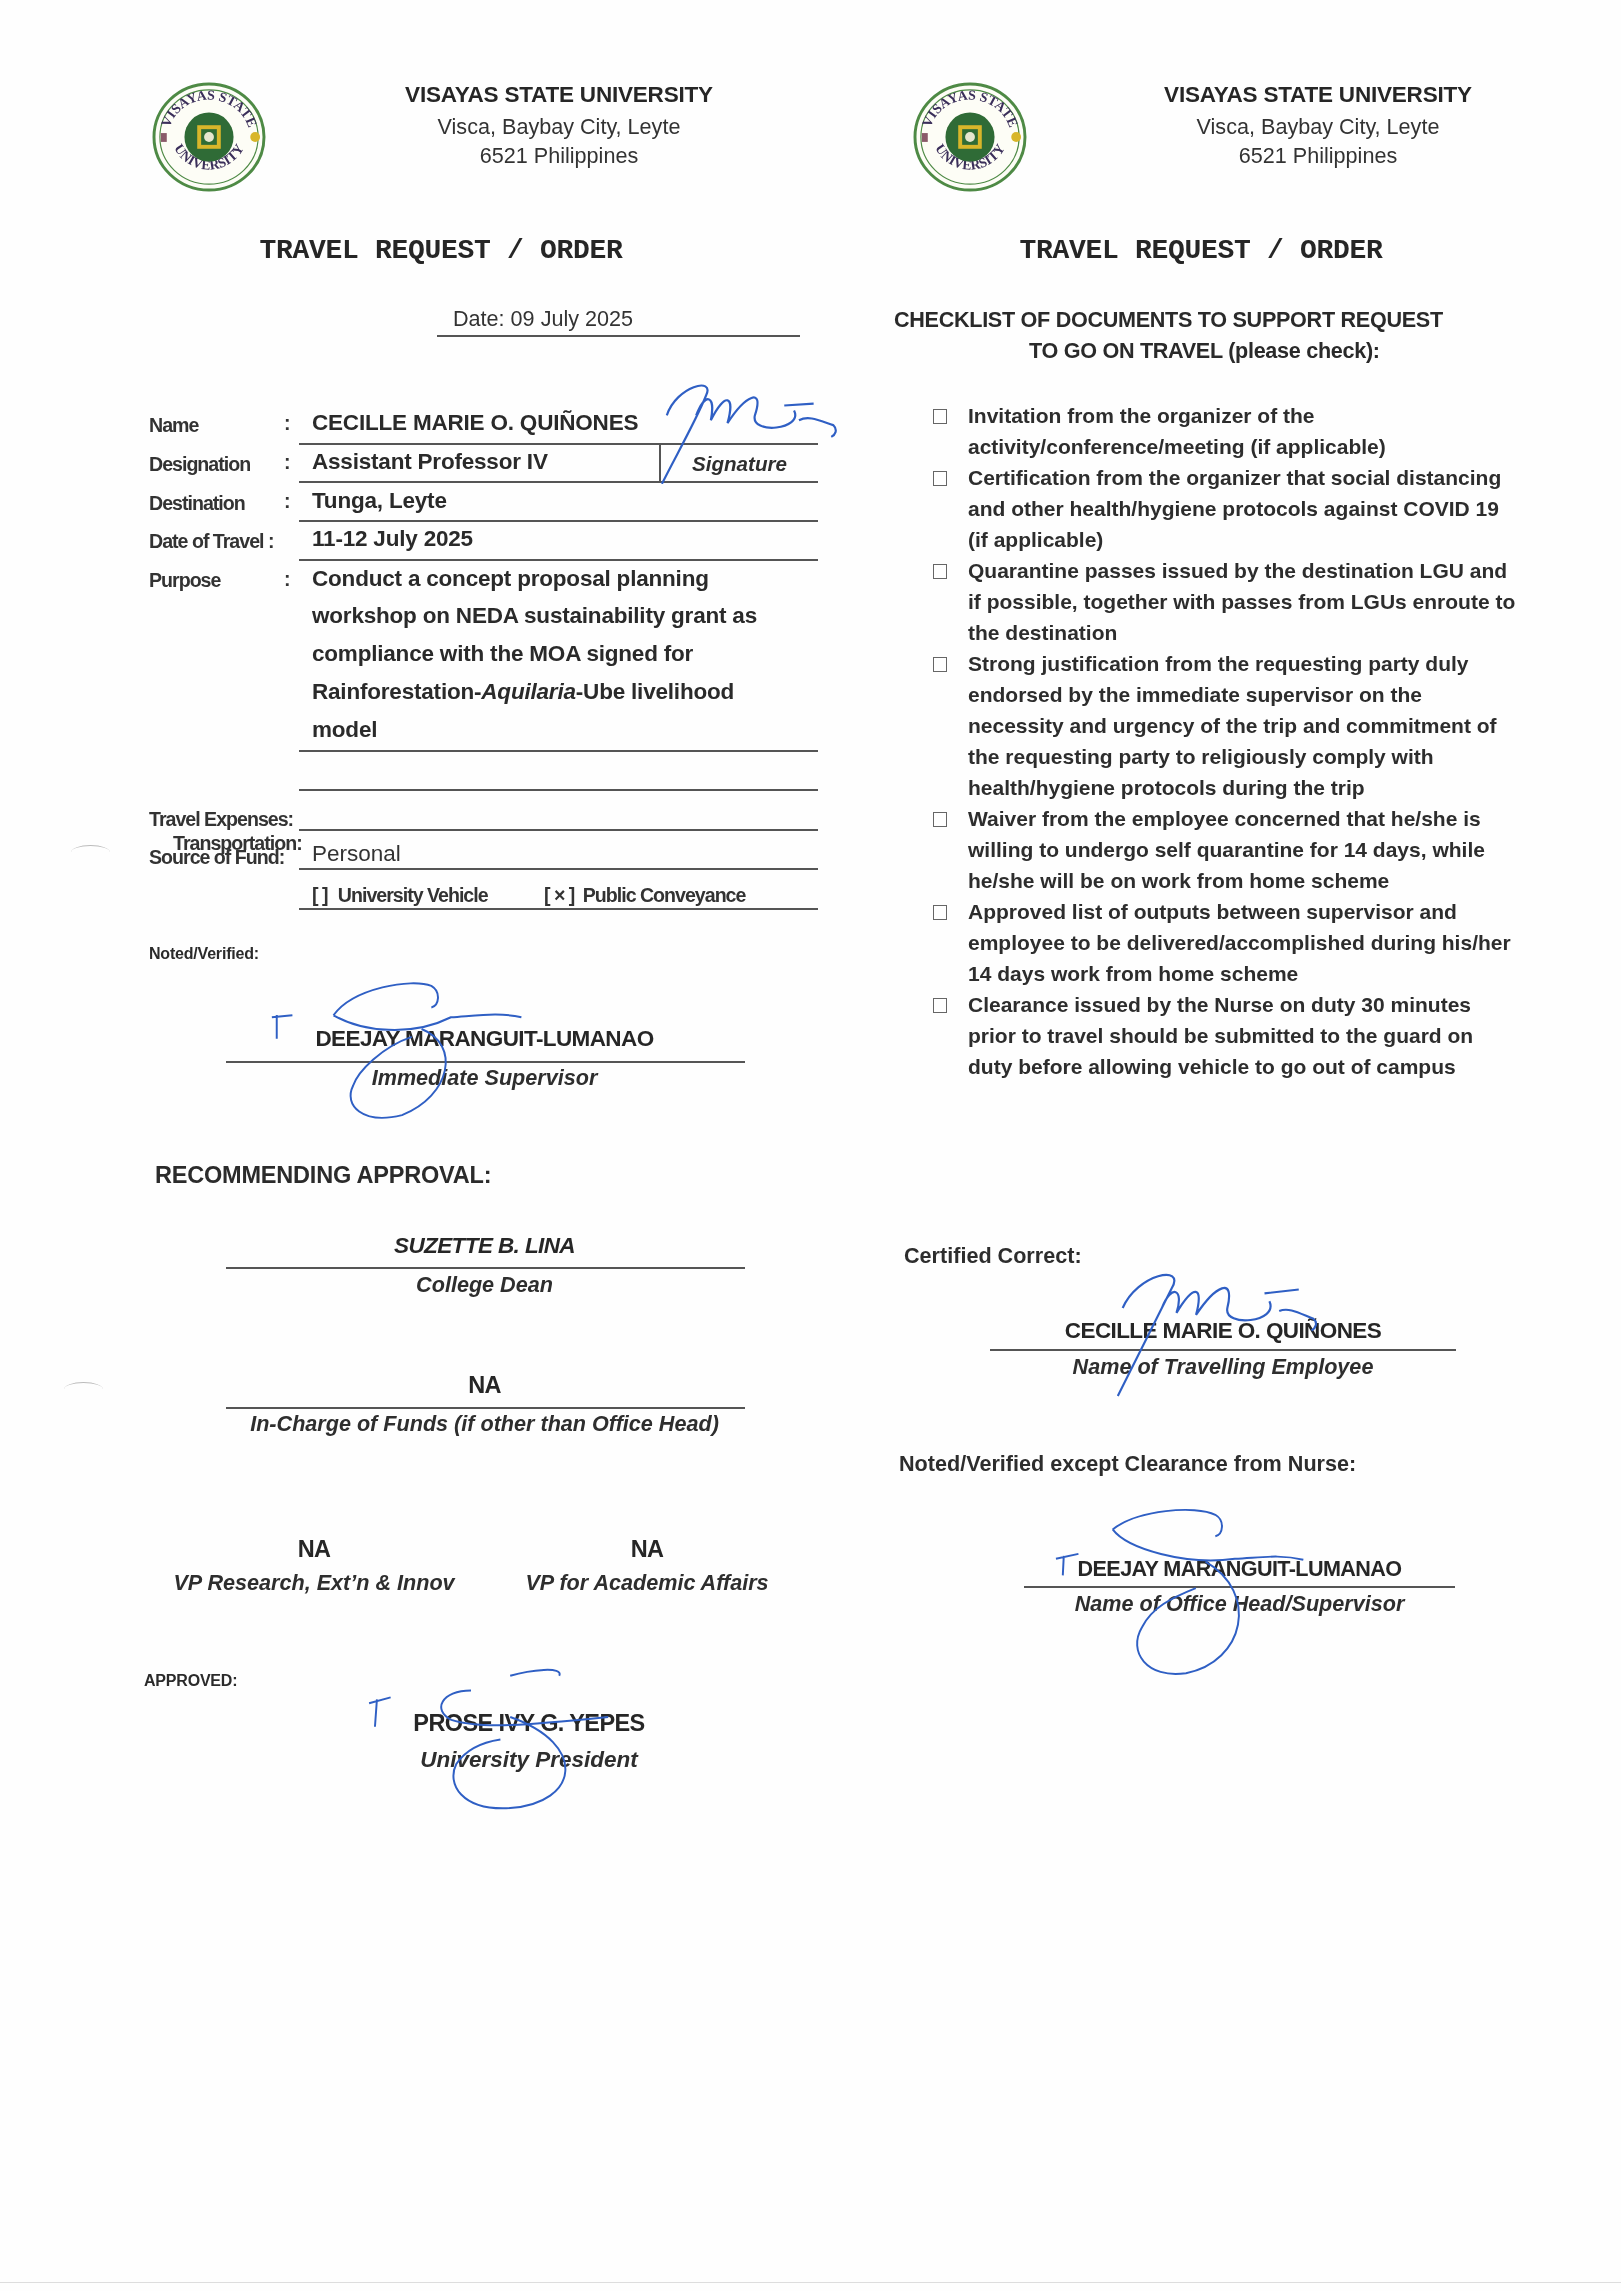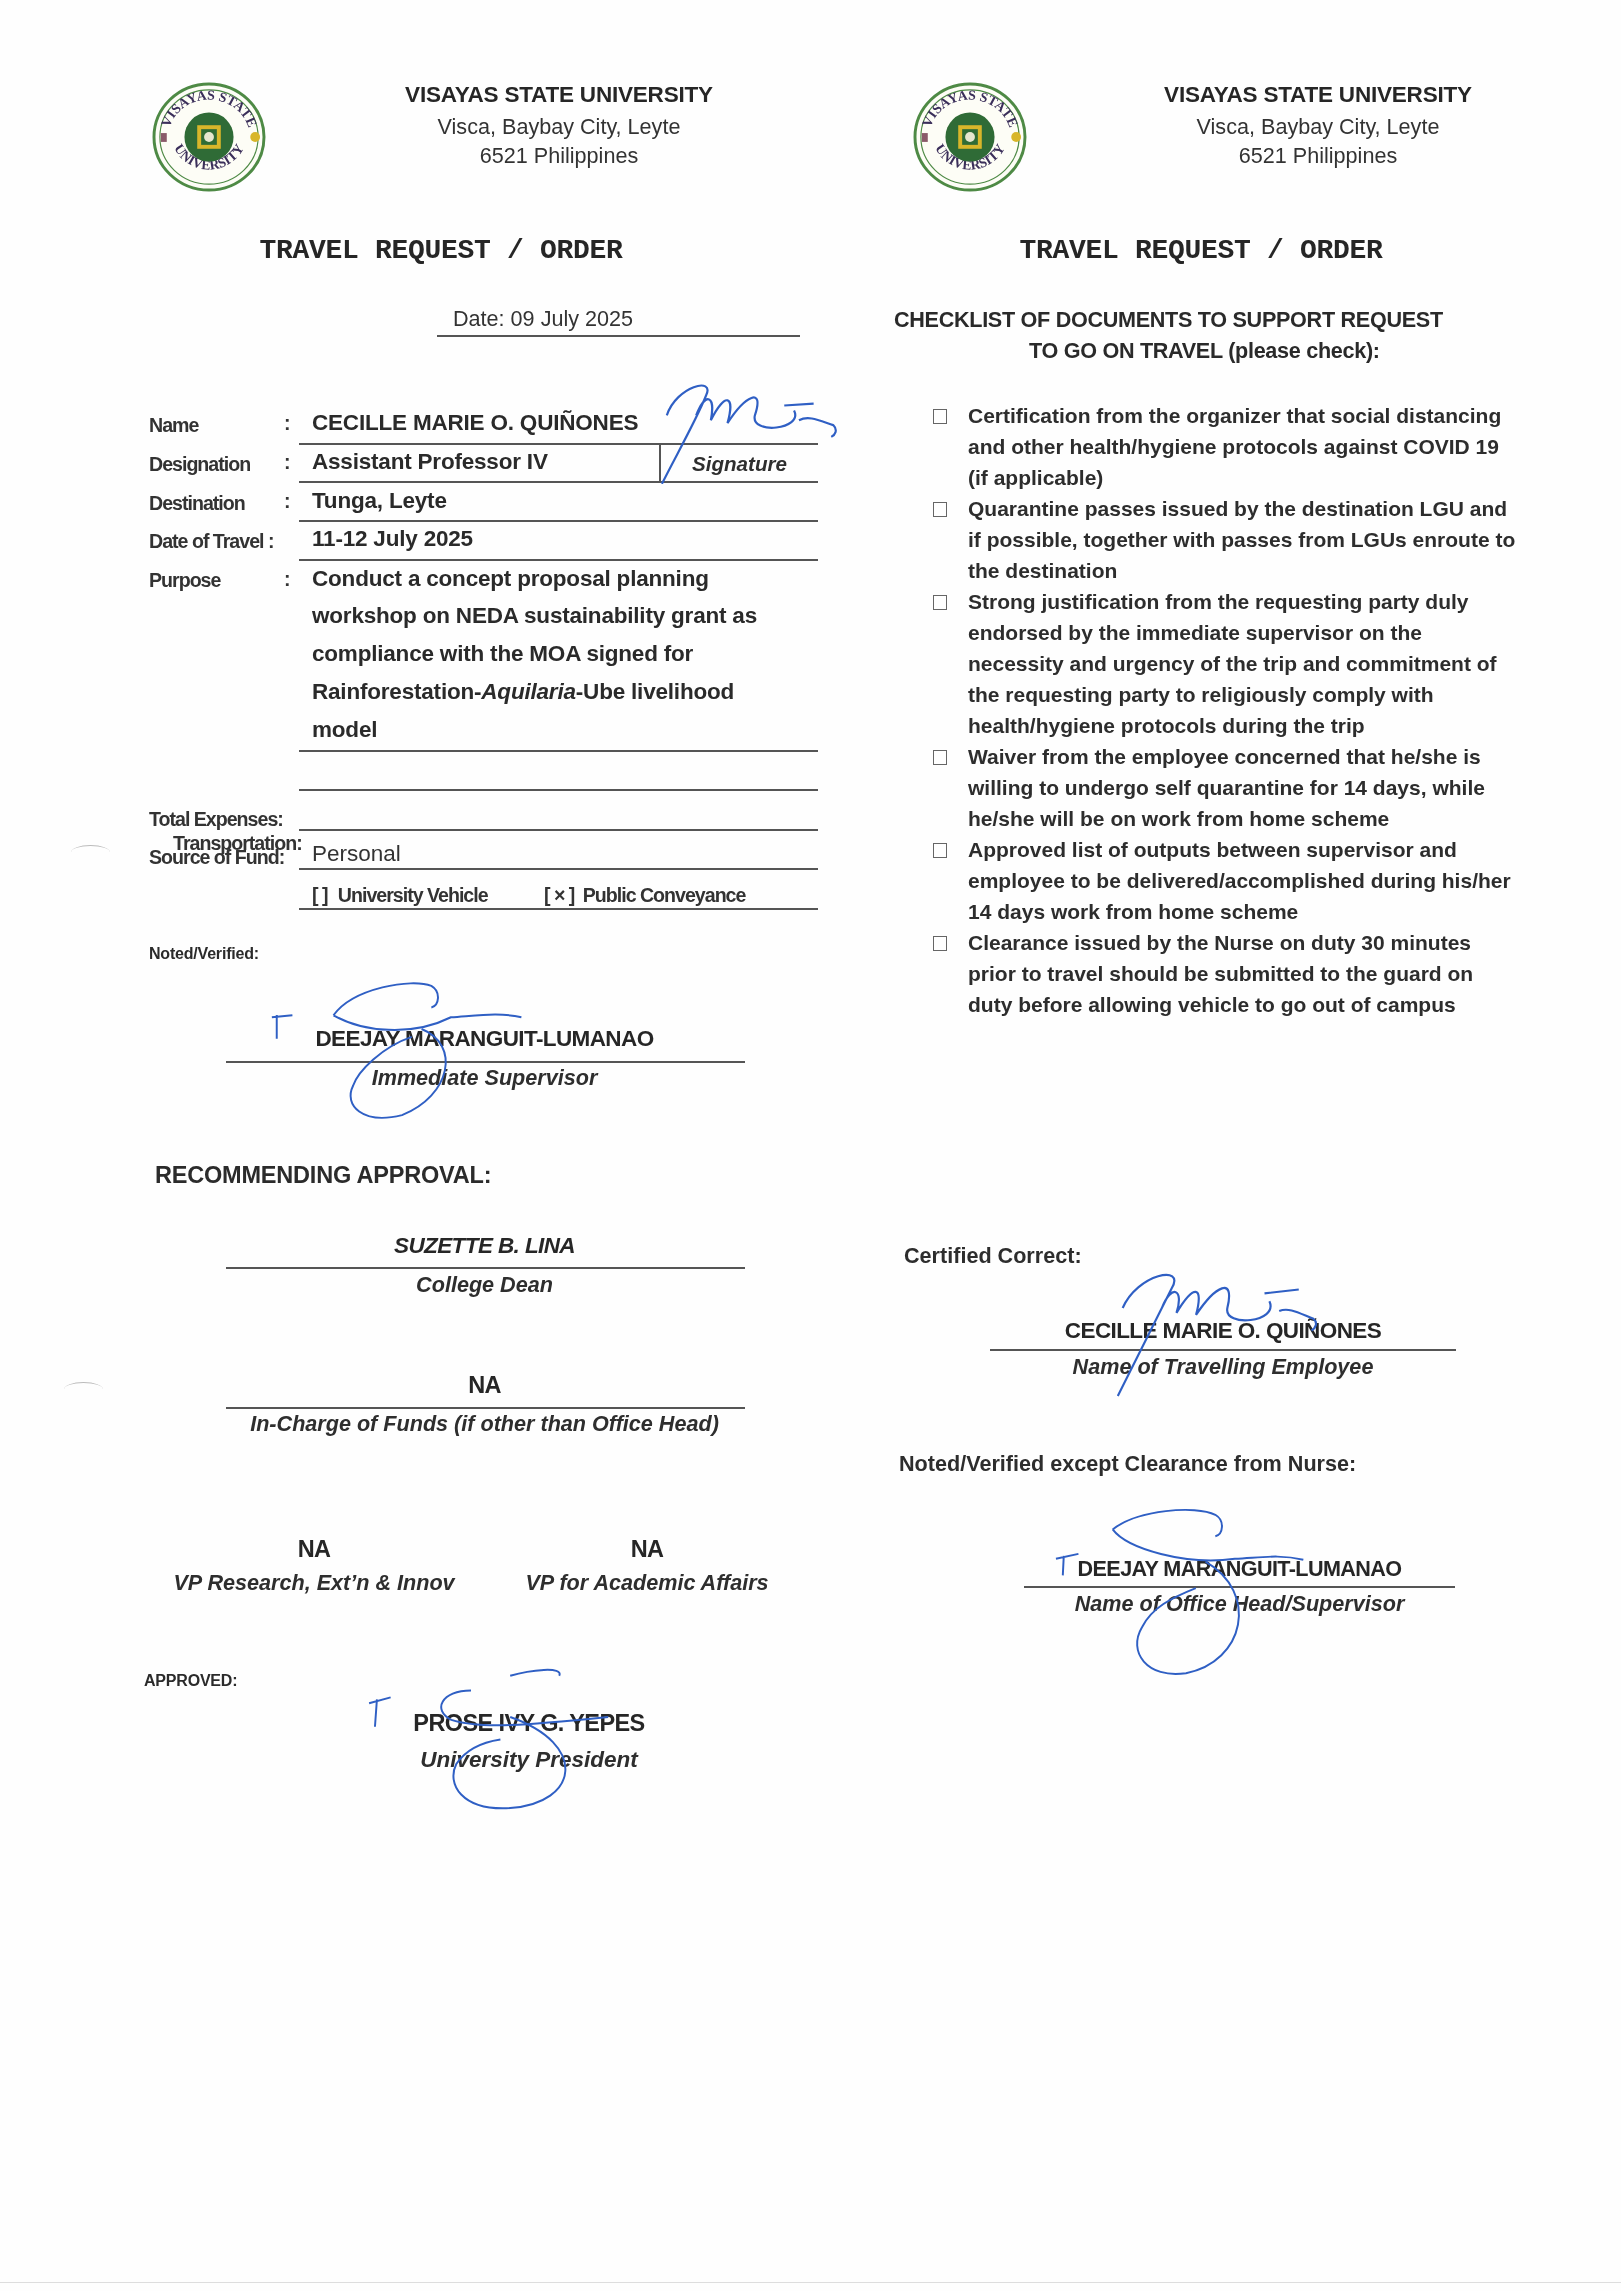--- a/index.html
+++ b/index.html
@@ -78,21 +78,21 @@
   <div class="abs lbl" style="left:149px;top:569px;">Purpose</div>
   <div class="abs lbl" style="left:284px;top:568px;">:</div>
   <div class="abs val" style="left:312px;top:566px;">Conduct a concept proposal planning</div>
   <div class="abs val" style="left:312px;top:603px;">workshop on NEDA sustainability grant as</div>
   <div class="abs val" style="left:312px;top:641px;">compliance with the MOA signed for</div>
   <div class="abs val" style="left:312px;top:679px;"><span>Rainforestation-</span><span class="i">Aquilaria</span><span>-Ube livelihood</span></div>
   <div class="abs val" style="left:312px;top:717px;">model</div>
   <div class="line" style="left:299px;top:750px;width:519px;"></div>
   <div class="line" style="left:299px;top:789px;width:519px;"></div>
 
-  <div class="abs lbl" style="left:149px;top:808px;">Total Expenses:</div>
+  <div class="abs lbl" style="left:149px;top:808px;">Travel Expenses:</div>
   <div class="abs val" style="left:312px;top:804px;"></div>
   <div class="line" style="left:299px;top:829px;width:519px;"></div>
 
   <div class="abs lbl" style="left:149px;top:846px;">Source of Fund:</div>
   <div class="abs" style="left:312px;top:841px;font-size:22.5px;color:#333;">Personal</div>
   <div class="line" style="left:299px;top:868px;width:519px;"></div>
 
   <div class="abs lbl" style="left:149px;top:832px;margin-left:24px;">Transportation:</div>
   <div class="abs lbl" style="left:312px;top:884px;">
     <span>[  ]</span>
@@ -166,21 +166,21 @@
   <div class="abs addr c" style="left:1122px;width:392px;top:114px;">Visca, Baybay City, Leyte</div>
   <div class="abs addr c" style="left:1122px;width:392px;top:143px;">6521   Philippines</div>
 
   <div class="abs title c" style="left:956px;width:490px;top:235px;">TRAVEL REQUEST / ORDER</div>
 
   <div class="abs chk-head" style="left:894px;top:304px;">CHECKLIST OF DOCUMENTS TO SUPPORT REQUEST</div>
   <div class="abs chk-head" style="left:1029px;top:335px;">TO GO ON TRAVEL (please check):</div>
 
   <div class="chk-list">
     <div class="chk-item"><span class="chk-box"></span></div>
-    <div class="chk-item"><span class="chk-box"></span></div>
+    <div class="chk-item"><span class="chk-box"></span><span>Invitation from the organizer of the activity/conference/meeting (if applicable)</span></div>
     <div class="chk-item"><span class="chk-box"></span><span>Certification from the organizer that social distancing and other health/hygiene protocols against COVID 19 (if applicable)</span></div>
     <div class="chk-item"><span class="chk-box"></span><span>Quarantine passes issued by the destination LGU and if possible, together with passes from LGUs enroute to the destination</span></div>
     <div class="chk-item"><span class="chk-box"></span><span>Strong justification from the requesting party duly endorsed by the immediate supervisor on the necessity and urgency of the trip and commitment of the requesting party to religiously comply with health/hygiene protocols during the trip</span></div>
     <div class="chk-item"><span class="chk-box"></span><span>Waiver from the employee concerned that he/she is willing to undergo self quarantine for 14 days, while he/she will be on work from home scheme</span></div>
     <div class="chk-item"><span class="chk-box"></span><span>Approved list of outputs between supervisor and employee to be delivered/accomplished during his/her 14 days work from home scheme</span></div>
     <div class="chk-item"><span class="chk-box"></span><span>Clearance issued by the Nurse on duty 30 minutes prior to travel should be submitted to the guard on duty before allowing vehicle to go out of campus</span></div>
   </div>
 
   <div class="abs" style="left:904px;top:1243px;font-size:21.6px;font-weight:bold;color:#2d2d2d;">Certified Correct:</div>
   <div class="abs signame c" style="left:990px;width:466px;top:1318px;">CECILLE MARIE O. QUIÑONES</div>

